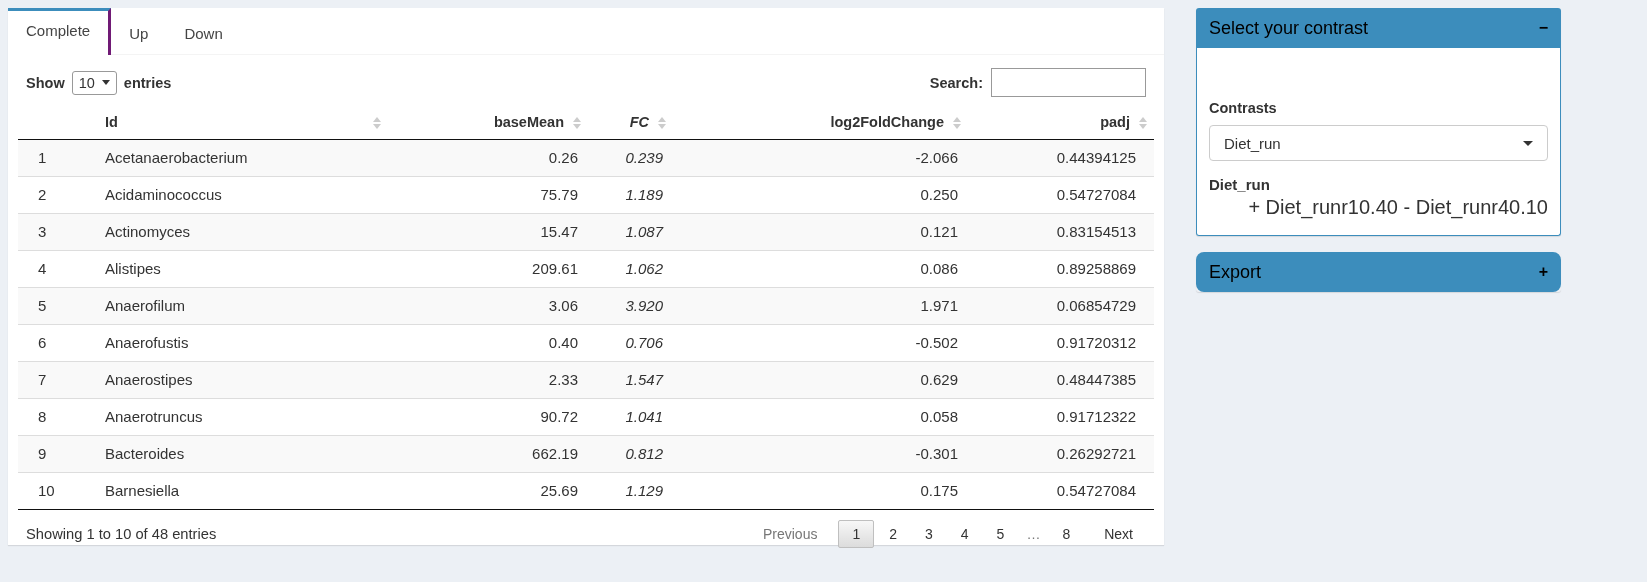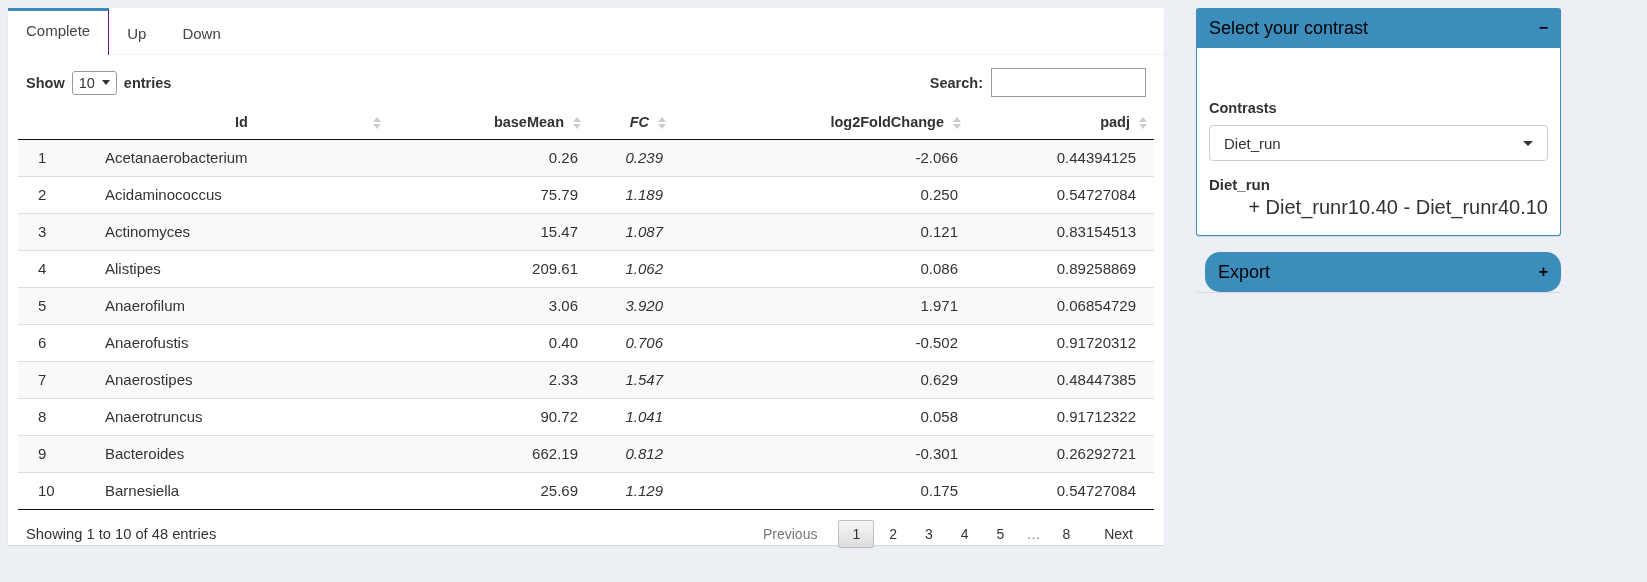--- a/index.html
+++ b/index.html
@@ -17,40 +17,40 @@
     position:absolute; left:8px; top:8px; width:1156px; height:537px;
     background:#fff; box-shadow:0 1px 1px rgba(0,0,0,0.1);
   }
   .tabs { display:flex; height:47px; border-bottom:1px solid #f4f4f4; }
   .tab {
     height:47px; padding:14px 18px 0 18px; font-size:15px; color:#444;
     border-top:3px solid transparent; cursor:pointer;
   }
   .tab.active {
     border-top:3px solid #3c8dbc; background:#fff;
-    border-right:1px solid #701a75; padding-top:11px;
+    border-right:3px solid #701a75; padding-top:11px;
   }
   .box-content { padding:9px 10px 0 10px; }
 
   .controls-row { display:flex; justify-content:space-between; align-items:center; padding:4px 8px 10px 8px; }
   .length-ctrl { display:flex; align-items:center; gap:7px; font-weight:bold; font-size:14.5px; }
   .select-box {
     display:inline-flex; align-items:center; gap:7px; border:1px solid #999;
     border-radius:3px; padding:3px 6px; background:#fff; font-weight:normal; cursor:pointer;
   }
   .caret-sm { width:0; height:0; border-left:4px solid transparent; border-right:4px solid transparent; border-top:5px solid #333; }
   .search-ctrl { display:flex; align-items:center; gap:8px; font-weight:bold; font-size:14.5px; }
   .search-ctrl input {
     width:155px; height:29px; border:1px solid #999; background:#fff; padding:0 6px;
     font-family:"Liberation Sans", sans-serif; font-size:14px;
   }
 
   table.results { width:100%; border-collapse:collapse; table-layout:fixed; font-size:15px; }
   thead th {
-    font-weight:bold; font-size:14.5px; text-align:center; position:relative;
+    font-weight:bold; font-size:14.5px; text-align:left; position:relative;
     padding:7px 10px 9px 10px; border-bottom:1px solid #111; cursor:pointer;
   }
   thead th.ta-r { text-align:right; padding-right:24px; }
   .col-num { width:70px; }
   .col-id { width:300px; }
   .col-basemean { width:200px; }
   .col-fc { width:85px;font-style:italic; }
   .col-log2fc { width:295px; }
   .col-padj { width:auto; }
   th.col-num, td.col-num { padding-left:20px; }
@@ -74,21 +74,21 @@
   .page-btn.ellipsis { color:#777; padding:5px 7px; cursor:default; }
   .page-btn.active { border:1px solid #bfbfbf; background:linear-gradient(#f7f7f7,#dcdcdc); border-radius:2px; }
 
   
   .right-col { position:absolute; left:1196px; top:8px; width:365px; }
   .panel { margin-bottom:16px; box-shadow:0 1px 1px rgba(0,0,0,0.1); border-radius:3px; }
   .panel-header {
     background:#3c8dbc; color:#000000; height:40px; display:flex; align-items:center;
     justify-content:space-between; padding:0 13px; border-radius:3px 3px 0 0; font-size:18px;
   }
-  .panel.collapsed .panel-header { border-radius:15px;margin-left:9px; }
+  .panel.collapsed .panel-header { border-radius:8px; }
   .collapse-btn { font-size:16px; font-weight:bold; cursor:pointer; line-height:1; }
   .panel-body {
     background:#fff; border:1px solid #3c8dbc; border-top:none;
     border-radius:0 0 3px 3px; padding:12px 12px 16px 12px;
   }
   .field-label { font-weight:bold; font-size:14.5px; margin-bottom:9px;margin-top:40px; }
   .contrast-select {
     height:36px; border:1px solid #ccc; border-radius:4px; background:#fff;
     display:flex; align-items:center; justify-content:space-between; padding:0 14px;
     font-size:15px; cursor:pointer;

